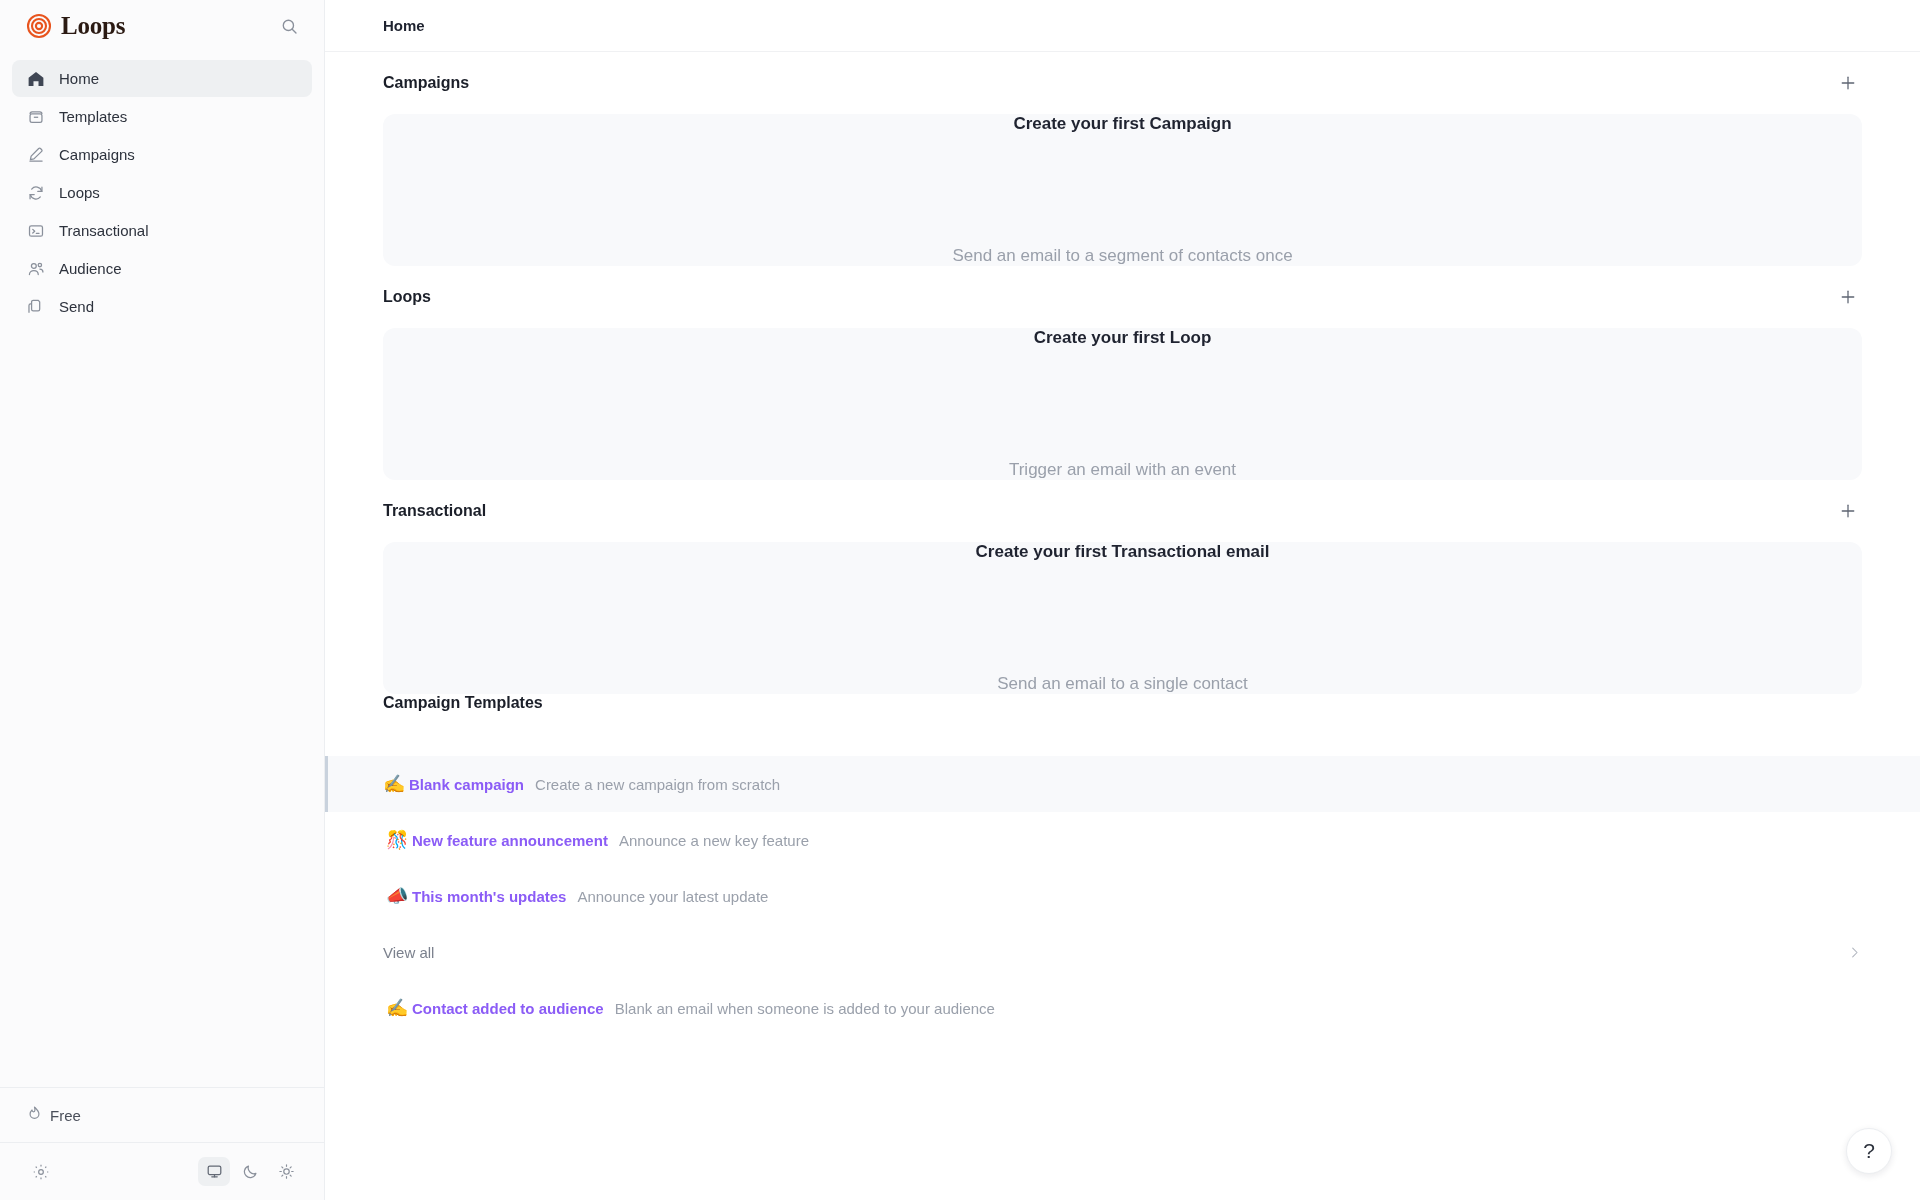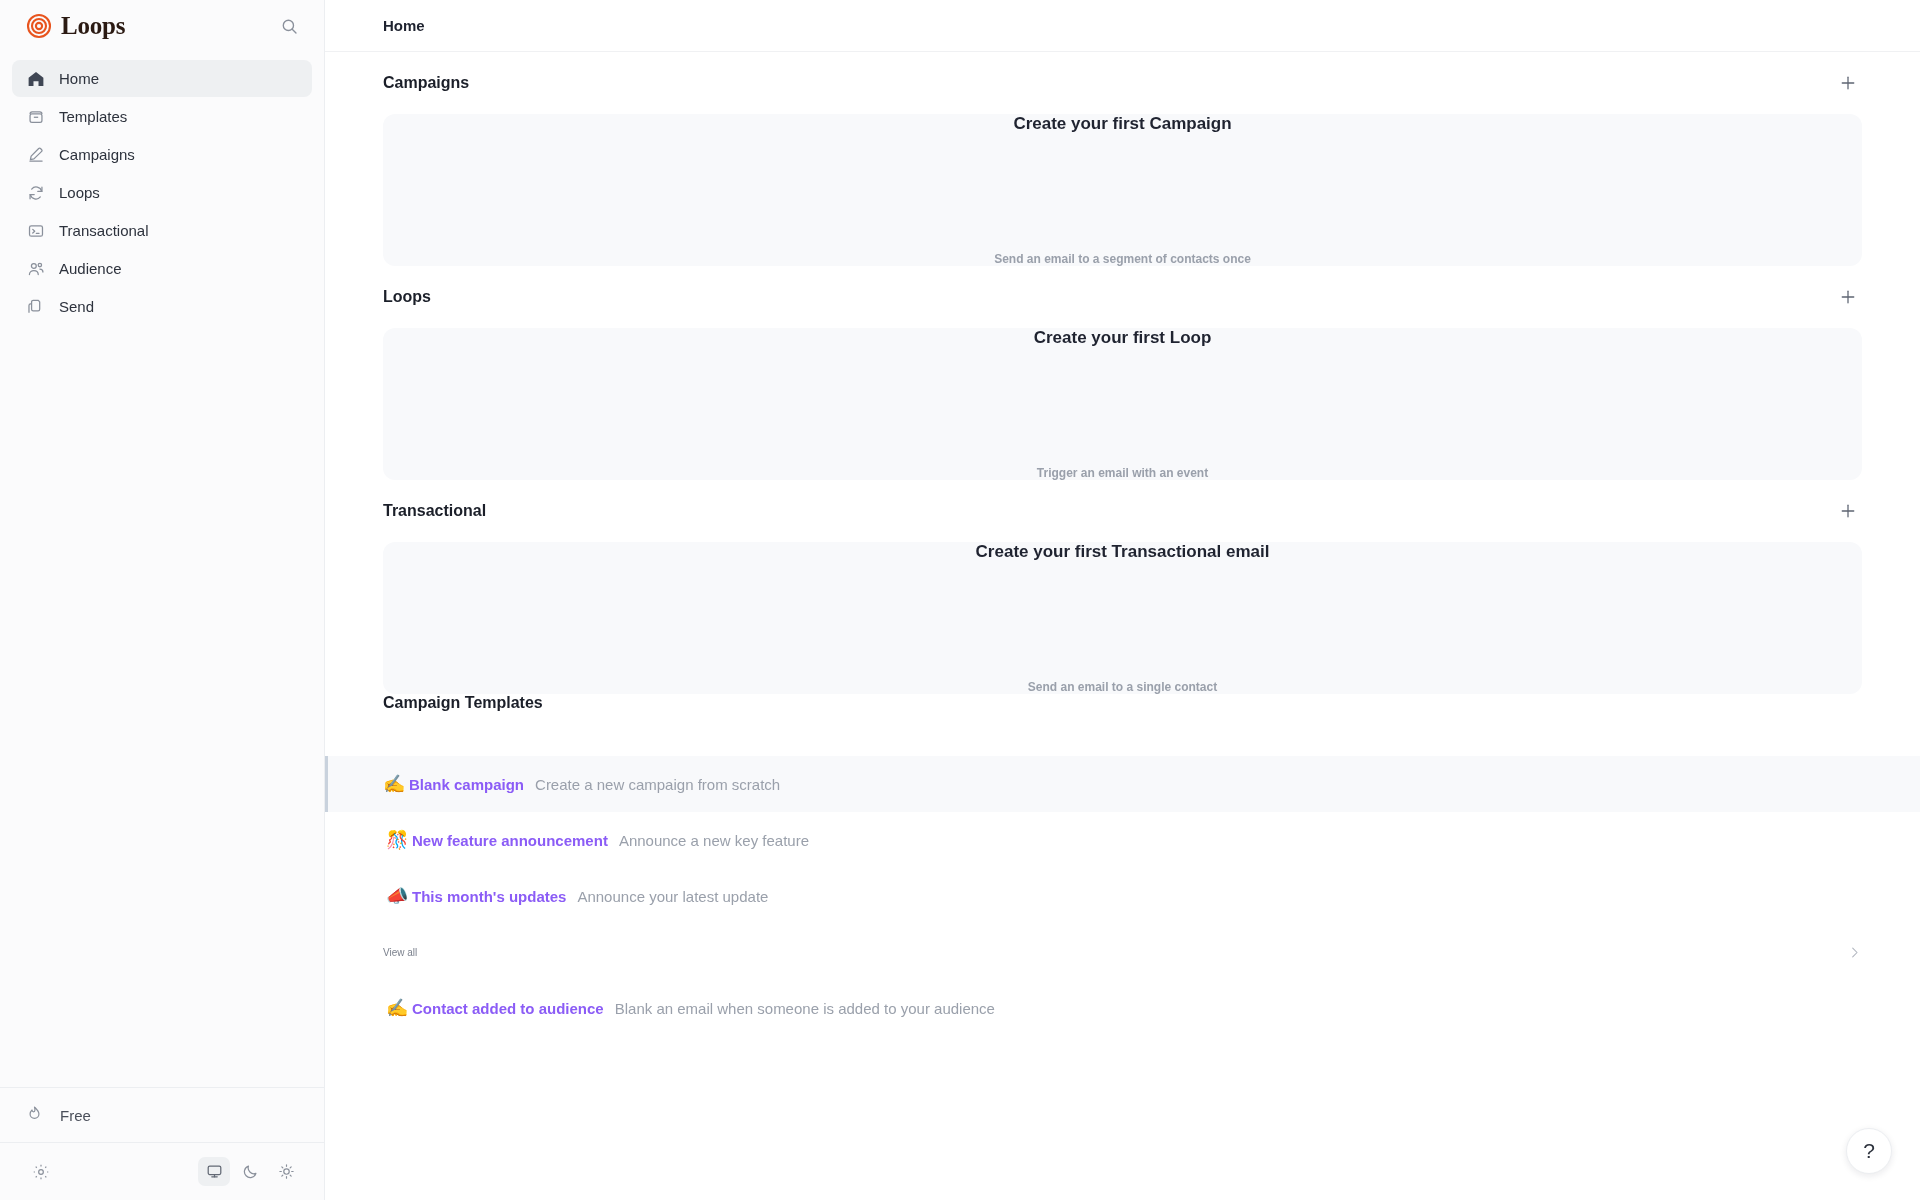--- a/index.html
+++ b/index.html
@@ -46,21 +46,21 @@
   .nav-item .ico { width: 19px; height: 19px; display:flex; align-items:center; justify-content:center; flex: 0 0 19px;}
   .nav-label { line-height: 1; }
 
   .sb-spacer { flex: 1 1 auto; }
 
   .sb-plan-row {
     border-top: 1px solid #eceef1;
     padding: 10px 12px;
   }
   .plan-badge {
-    display: inline-flex; align-items: center; gap: 17px;
+    display: inline-flex; align-items: center; gap: 7px;
     height: 34px; padding: 0 16px 0 14px; border-radius: 8px;
     font-size: 15px; color: #4a4f5a; cursor: pointer;
   }
 
   .sb-footer {
     border-top: 1px solid #eceef1;
     height: 58px; display: flex; align-items: center;
     padding: 0 22px 0 26px;
   }
   .foot-btn {
@@ -95,42 +95,42 @@
     display: flex; align-items: center; justify-content: center; cursor: pointer;
   }
 
   .empty-card {
     margin: 0 58px; height: 152px; border-radius: 12px;
     background: #f8f9fb;
     display: flex; flex-direction: column; align-items: center; justify-content: space-between;
     gap: 9px; cursor: pointer;
   }
   .empty-title { font-size: 17px; font-weight: 600; color: #1f2330; }
-  .empty-sub { font-size: 12px; color: #9aa0ab; font-weight: bold; }
+  .empty-sub { font-size: 17px; color: #9aa0ab; }
 
   .tpl-section-head {
     padding: 0 58px; height: 62px; display: flex; align-items: flex-start;
   }
   .tpl-section-title { font-size: 16px; font-weight: 600; color: #1b1f29; }
 
   .tpl-row {
     height: 56px; display: flex; align-items: center;
     padding: 0 58px 0 58px; cursor: pointer;
     border-left: 3px solid transparent;
   }
   .tpl-row.selected { background: #f8f9fb; border-left: 3px solid #c9d2dd; padding-left: 55px; }
   .tpl-emoji { font-size: 18px; width: 26px; flex: 0 0 26px; line-height: 1; }
   .tpl-name { font-size: 15px; font-weight: 600; color: #8b5cf6; margin-right: 11px; }
   .tpl-desc { font-size: 15px; color: #9aa0ab; }
 
   .view-all-row {
     height: 56px; display: flex; align-items: center;
     padding: 0 58px; cursor: pointer;
   }
-  .view-all-label { font-size: 10px; color: #7b818d; }
+  .view-all-label { font-size: 15px; color: #7b818d; }
   .view-all-chev { margin-left: auto; display:flex; align-items:center; }
 
   .help-fab {
     position: absolute; right: 28px; bottom: 26px;
     width: 46px; height: 46px; border-radius: 50%;
     background: #ffffff; border: 1px solid #eceef1;
     box-shadow: 0 2px 7px rgba(20,25,40,0.09);
     display: flex; align-items: center; justify-content: center;
     cursor: pointer; font-size: 21px; color: #2d323d; font-weight: 500;
   }

